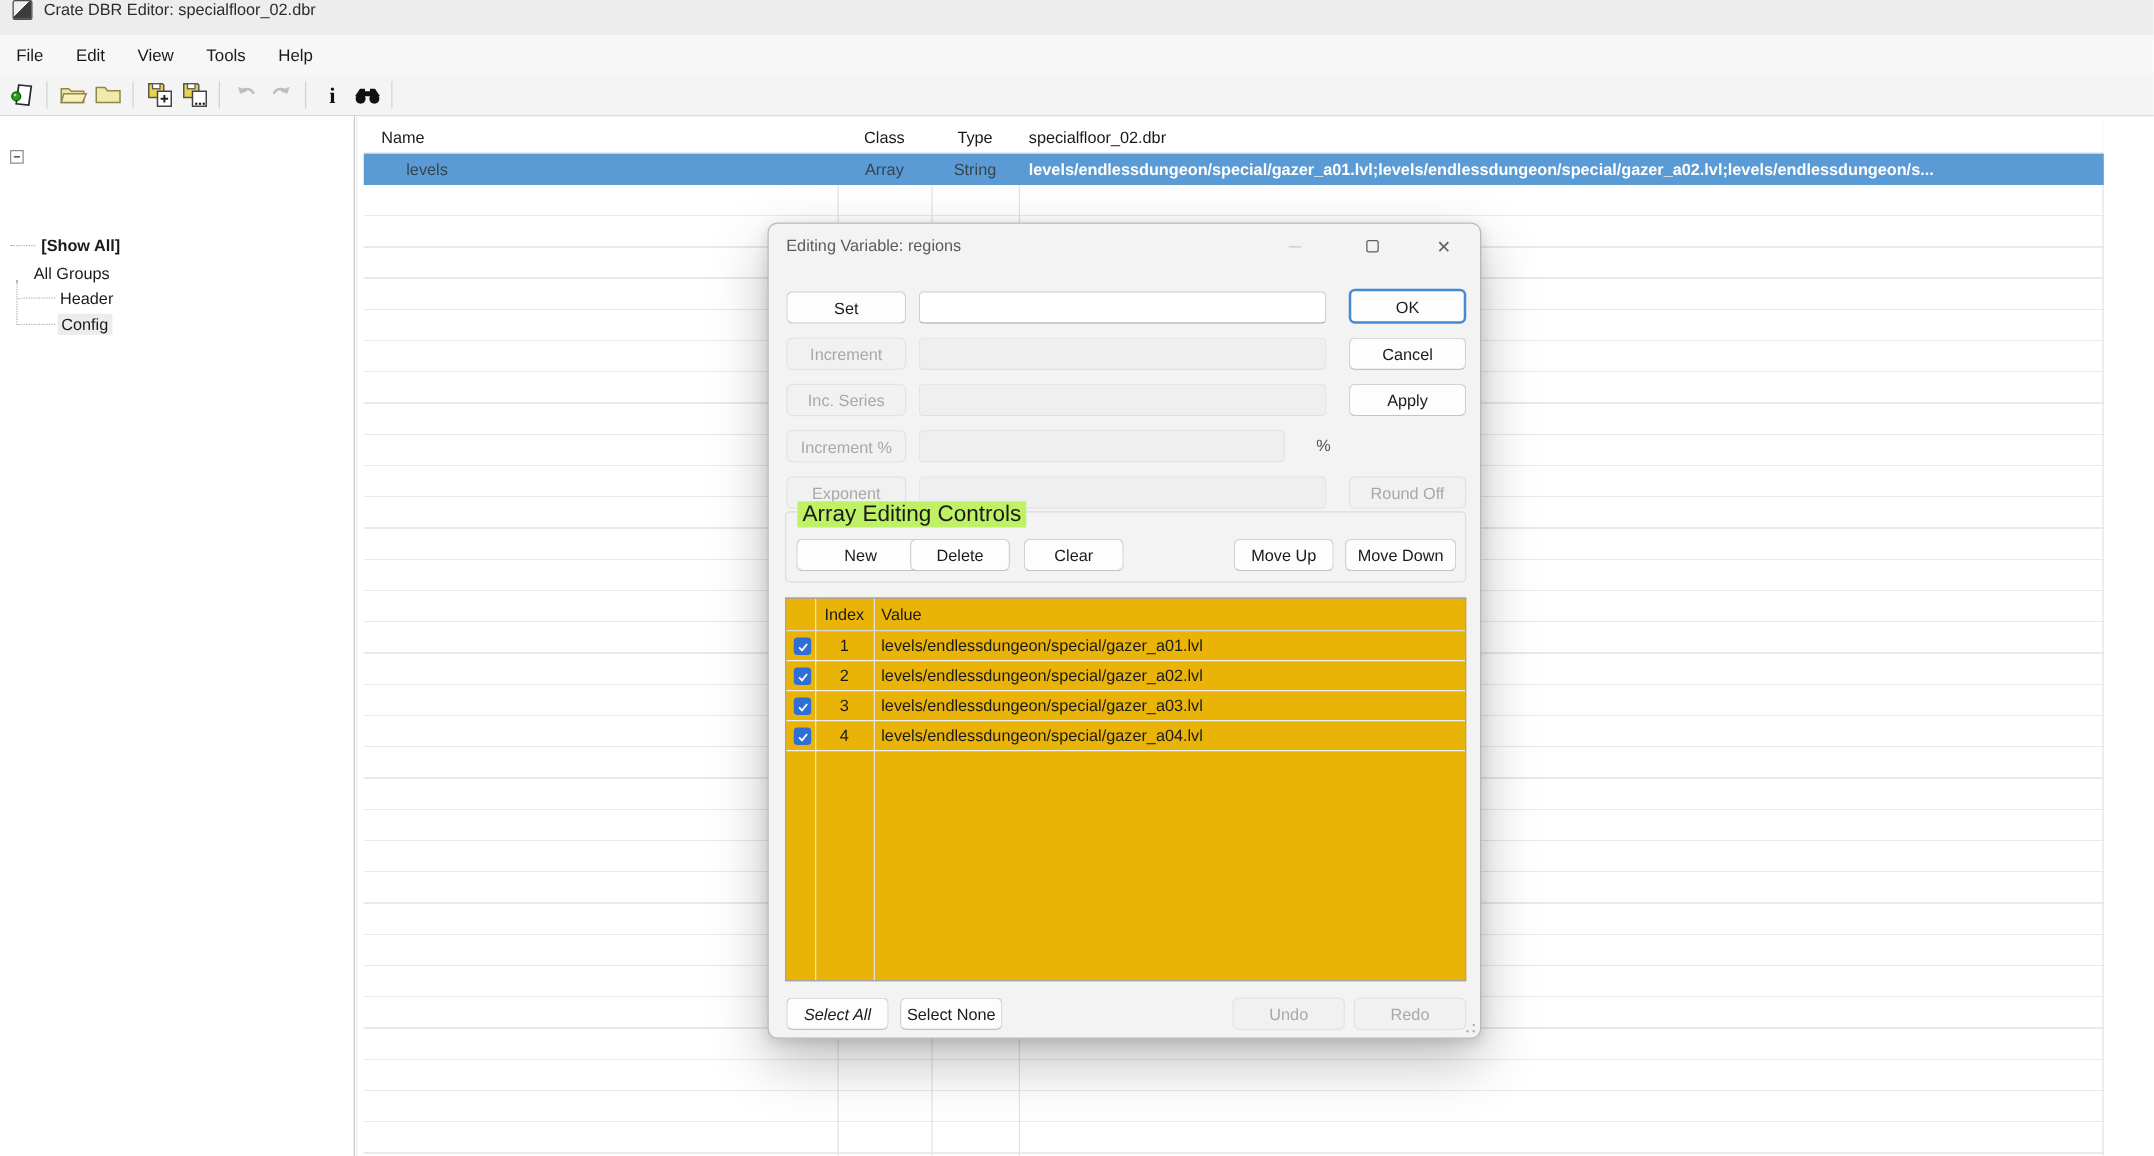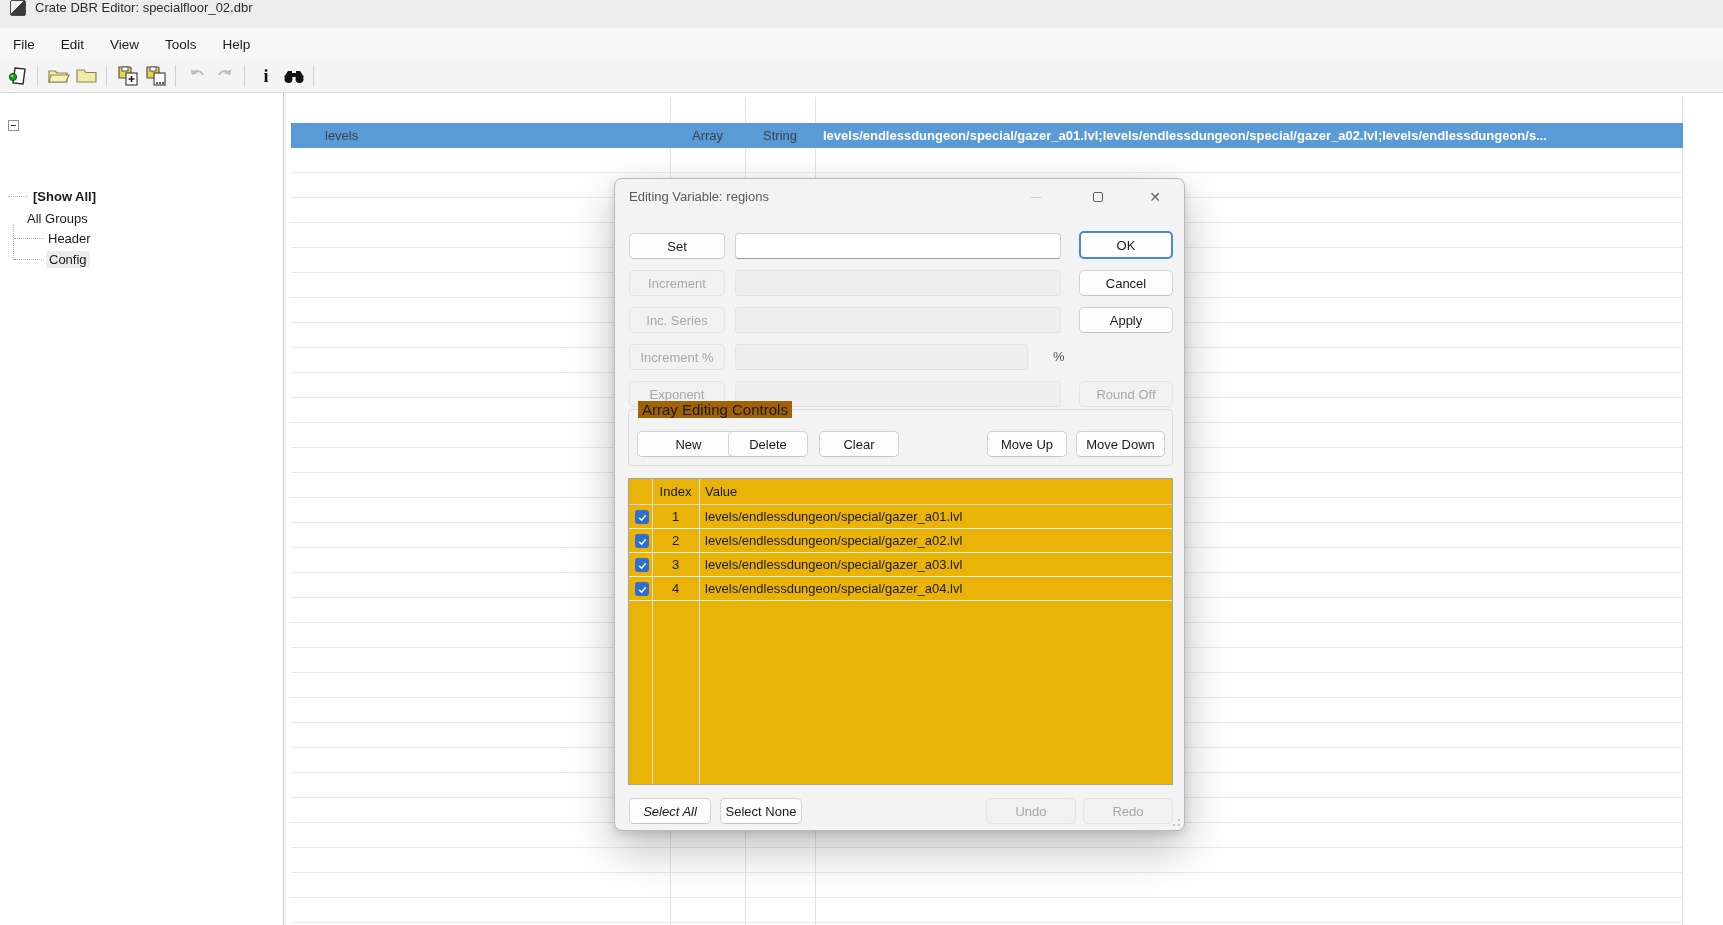--- a/index.html
+++ b/index.html
@@ -52,21 +52,21 @@
   .glyph-close{font-size:14px;color:#5f5f5f;line-height:1;}
   .btn{position:absolute;height:26px;background:#fdfdfd;border:1px solid #d2d2d2;border-bottom-color:#c3c3c3;
     border-radius:5px;font-size:13px;color:#1a1a1a;display:flex;align-items:center;justify-content:center;box-sizing:border-box;}
   .btn-dis{background:#f1f1f1;border-color:#e3e3e3;color:#a8a8a8;}
   .btn-default{border:2px solid #4788d8;}
   .inp{position:absolute;height:26px;background:#fff;border:1px solid #cfcfcf;border-bottom-color:#999;
     border-radius:4px;box-sizing:border-box;font-size:13px;padding:0 6px;font-family:"Liberation Sans",sans-serif;}
   .inp-dis{background:#efefef;border-color:#e4e4e4;border-bottom-color:#e0e0e0;}
   .pct{position:absolute;font-size:13px;color:#555;}
   .groupbox{position:absolute;left:13px;top:230px;width:545px;height:57px;border:1px solid #dcdcdc;border-radius:4px;box-sizing:border-box;}
-  .group-label{position:absolute;left:9px;top:-9px;background:#a16207;padding:0 4px;font-size:15px;color:#1a1a1a;}
+  .group-label{position:absolute;left:9px;top:-9px;background:#bef264;padding:0 4px;font-size:18px;color:#1a1a1a;}
   .listbox{position:absolute;left:13px;top:299px;width:545px;height:307px;background:#eab308;border:1px solid #a3a3a3;box-sizing:border-box;}
   .lb-vline{position:absolute;top:0;bottom:0;width:1px;background:#e2e2e2;}
   .lb-head{position:absolute;left:0;top:0;width:100%;height:26px;border-bottom:1px solid #d8d8d8;box-sizing:border-box;}
   .lb-h{position:absolute;top:0;height:26px;line-height:26px;font-size:13px;color:#1a1a1a;}
   .lb-row{position:absolute;left:0;width:100%;height:24px;border-bottom:1px solid #efefef;box-sizing:border-box;}
   .cb{position:absolute;left:6px;top:5px;width:14px;height:14px;background:#2d6fd6;border-radius:3px;
     display:flex;align-items:center;justify-content:center;}
   .lb-idx{position:absolute;left:23px;top:0;width:47px;height:24px;line-height:24px;text-align:center;font-size:13px;}
   .lb-val{position:absolute;left:76px;top:0;height:24px;line-height:24px;font-size:13px;white-space:nowrap;}
   .grip{position:absolute;right:4px;bottom:4px;width:12px;height:12px;}
@@ -170,20 +170,26 @@
 </div>
 <div class="expander"></div>
 <div class="splitter"></div>
 
 <div class="grid">
   <div class="grid-lines"></div>
   <div class="vline" style="left:379px;"></div>
   <div class="vline" style="left:454px;"></div>
   <div class="vline" style="left:524px;"></div>
   <div class="vline" style="left:1391px;"></div>
+  <div class="thead">
+    <div class="th" style="left:14px;">Name</div>
+    <div class="th" style="left:379px;width:75px;text-align:center;">Class</div>
+    <div class="th" style="left:454px;width:70px;text-align:center;">Type</div>
+    <div class="th" style="left:532px;">specialfloor_02.dbr</div>
+  </div>
   <div class="sel-row">
     <div class="td" style="left:34px;">levels</div>
     <div class="td" style="left:379px;width:75px;text-align:center;">Array</div>
     <div class="td" style="left:454px;width:70px;text-align:center;">String</div>
     <div class="td td-val" style="left:532px;width:856px;">levels/endlessdungeon/special/gazer_a01.lvl;levels/endlessdungeon/special/gazer_a02.lvl;levels/endlessdungeon/s...</div>
   </div>
 </div>
 
 <div class="dialog">
   <div class="dlg-titlebar">

